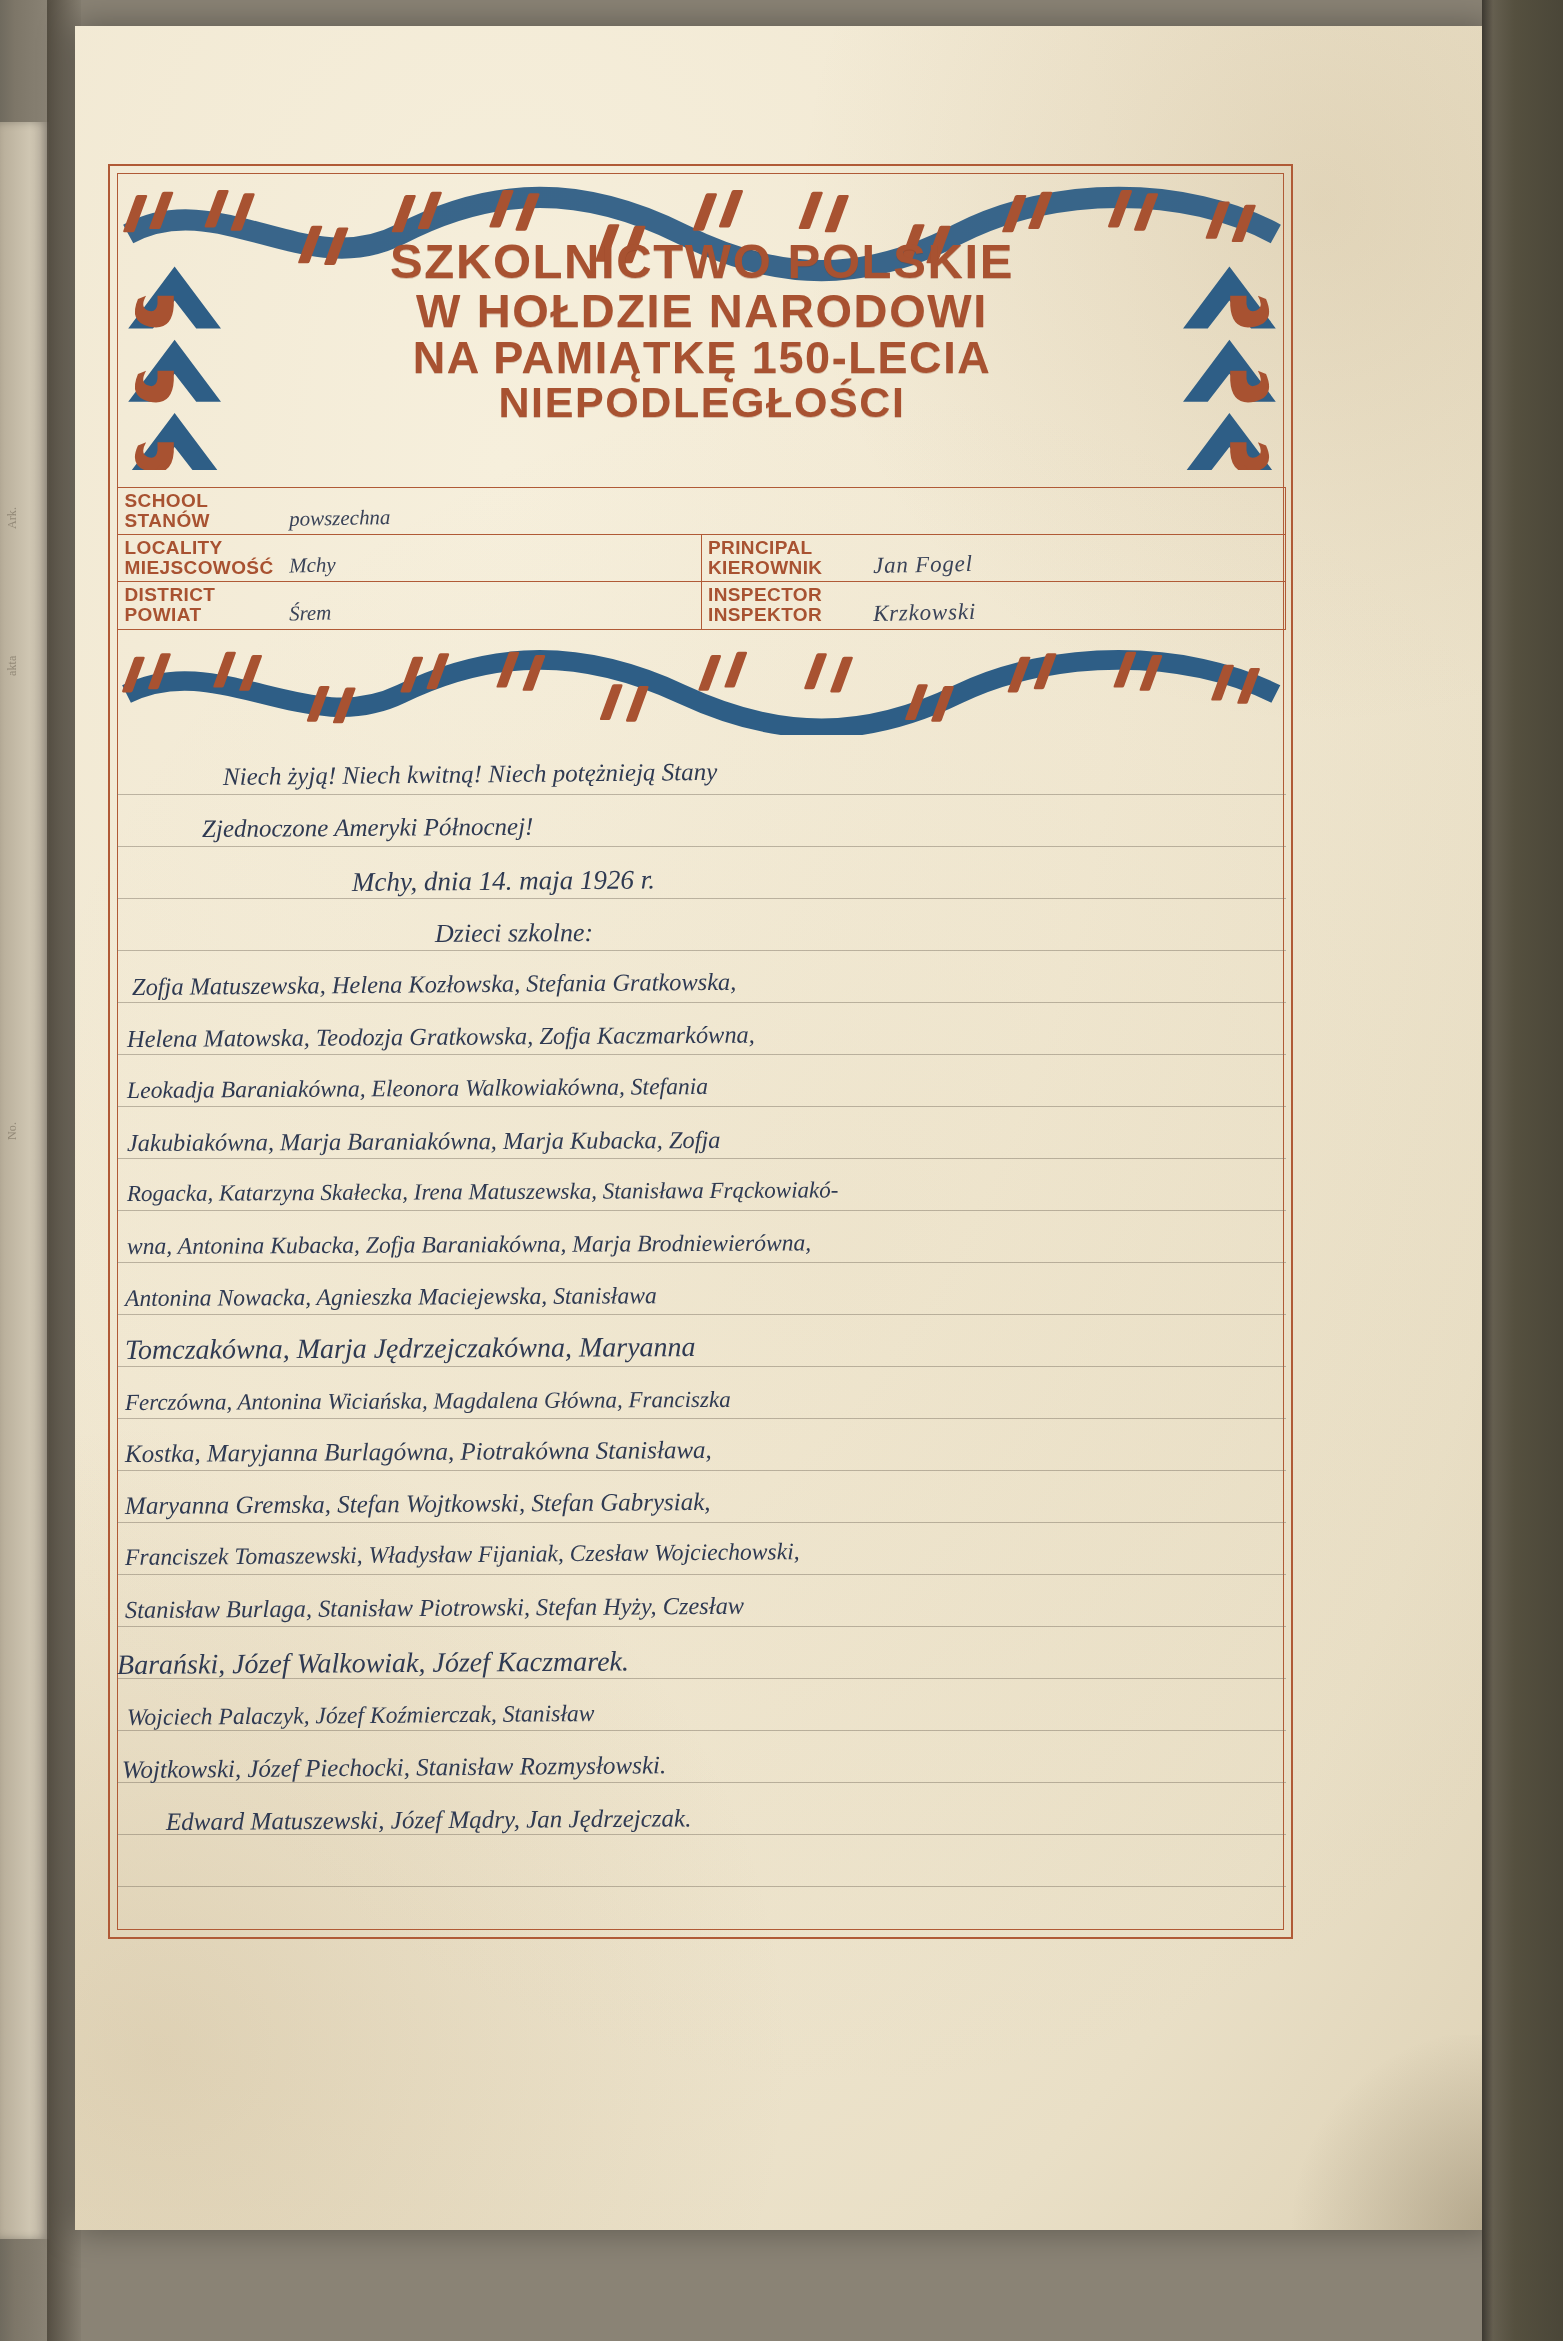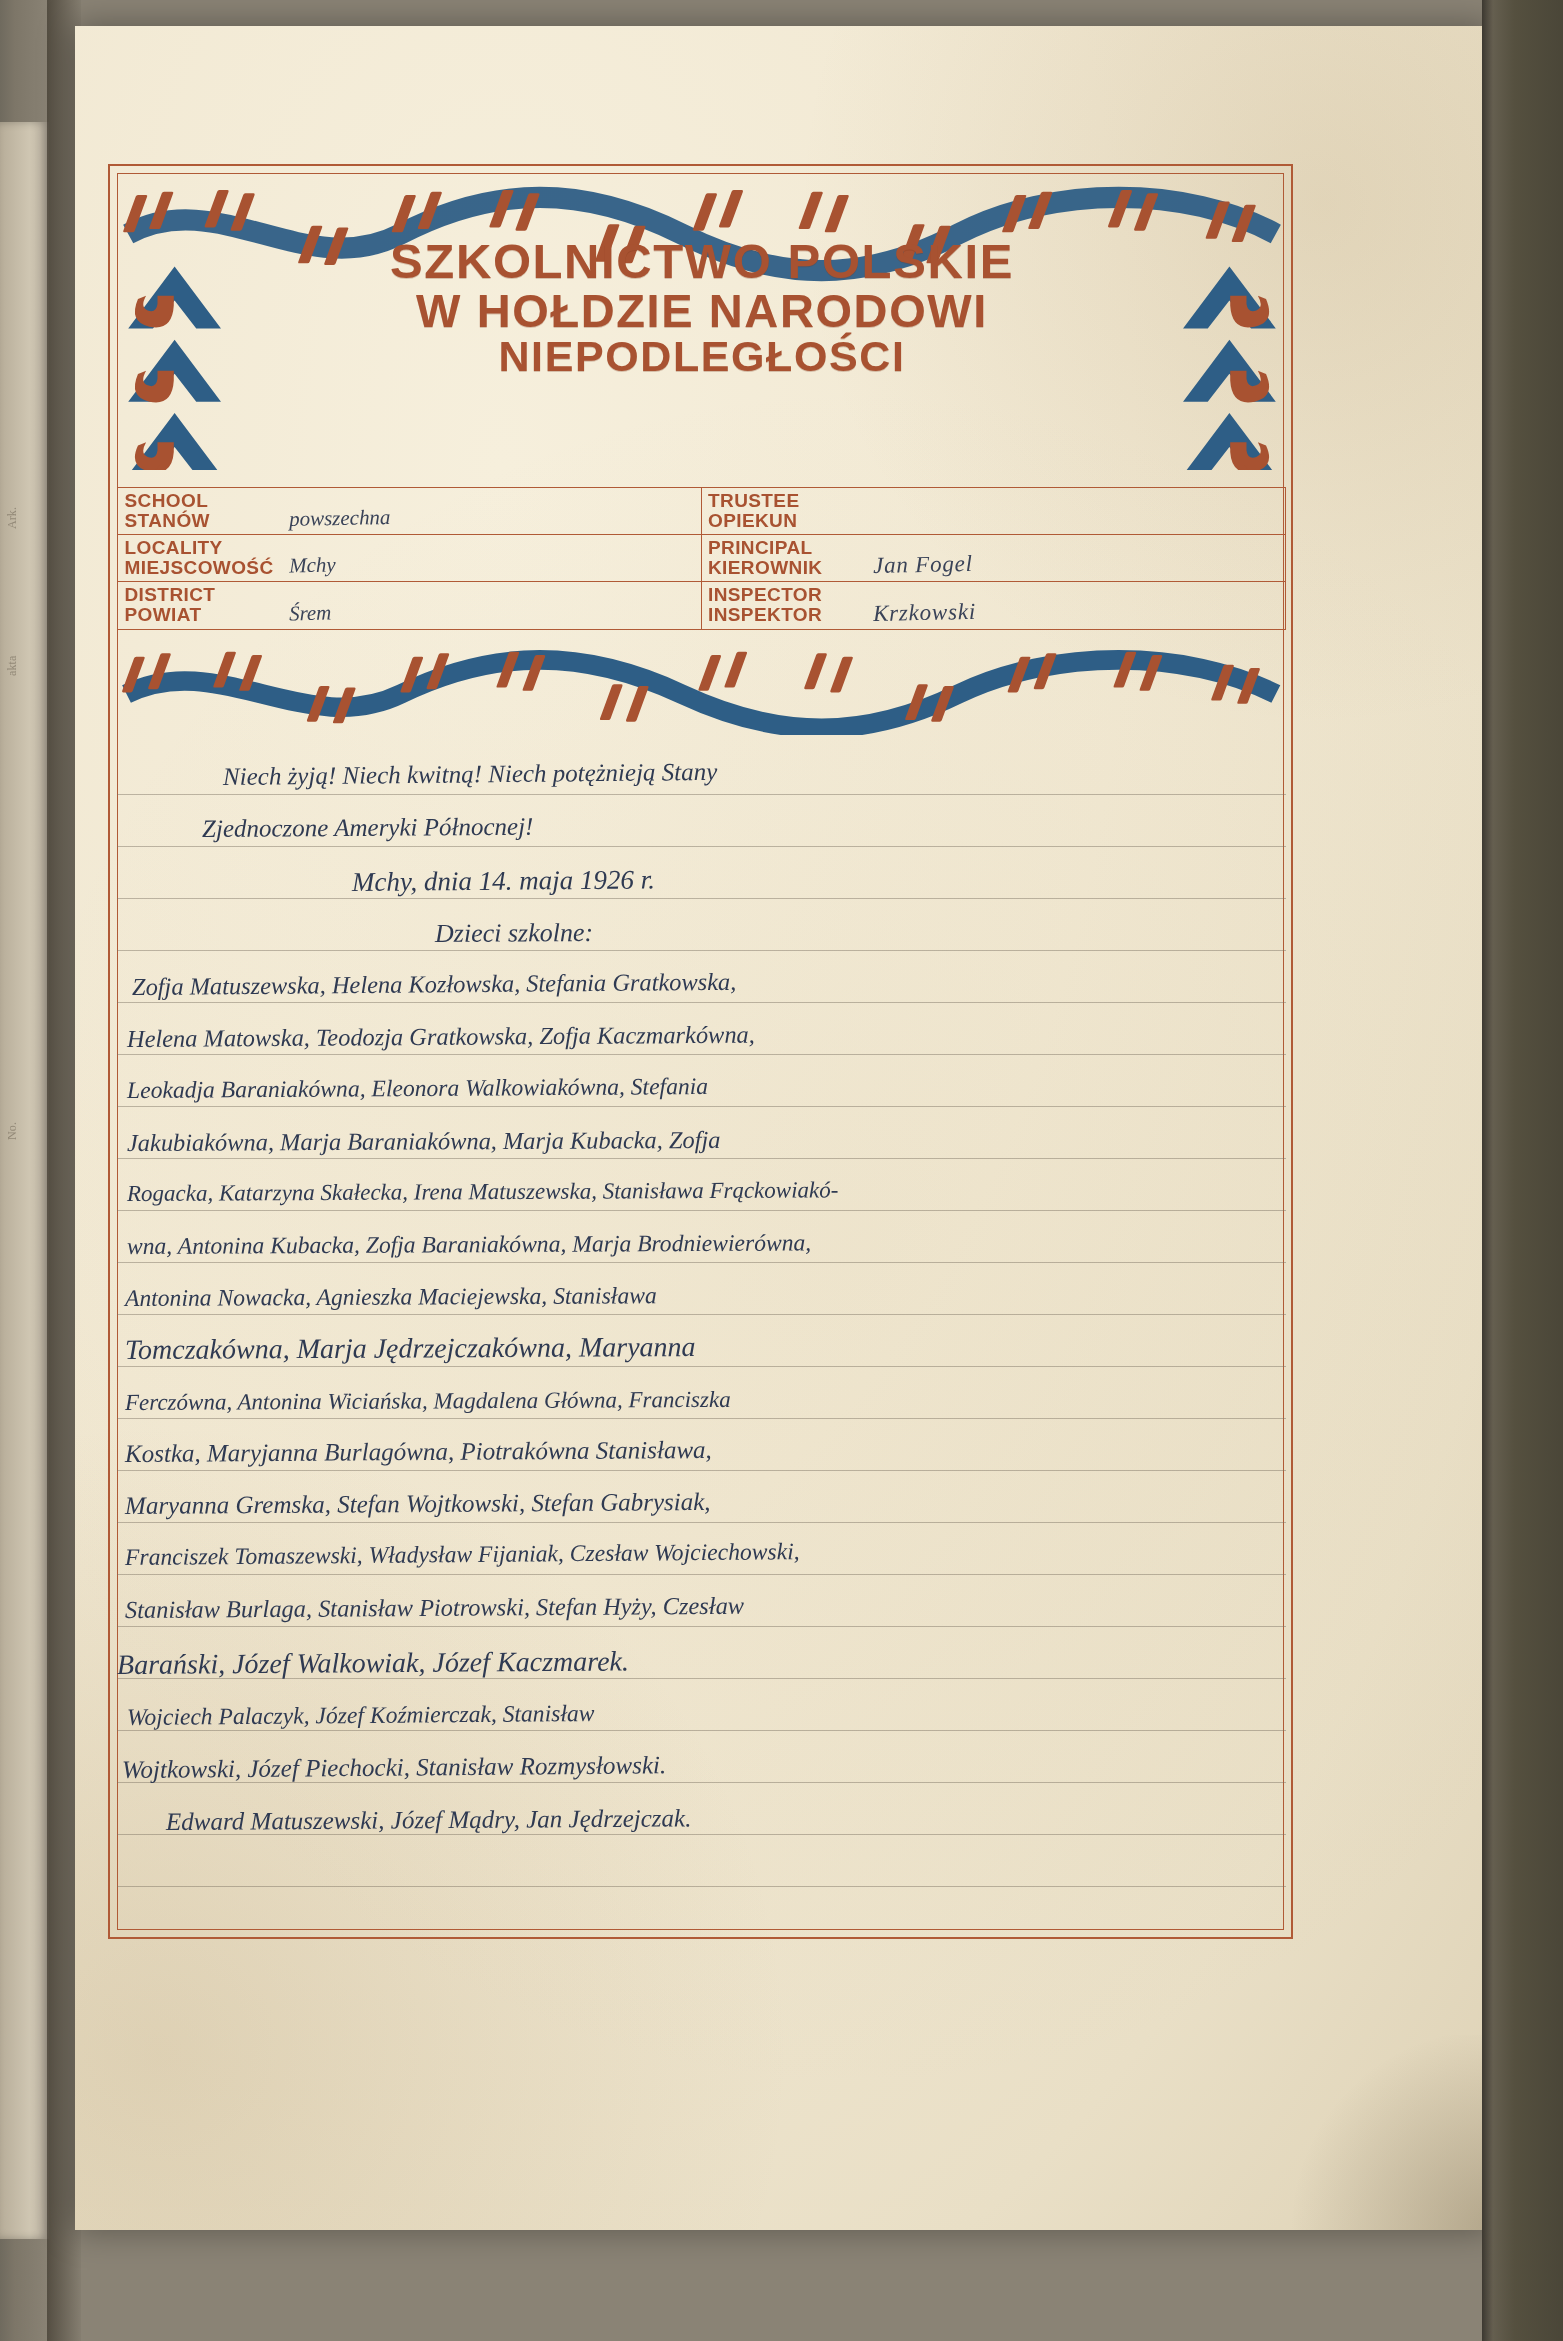--- a/index.html
+++ b/index.html
@@ -275,36 +275,32 @@
 
         <g fill="#a85231">
           <path d="M26 354 l22 0 l-11 16 Z"></path>
           <path d="M1382 354 l22 0 l-11 16 Z"></path>
         </g>
       </svg>
 
       <div class="title-lines" style="top:60px;">
         <div class="tl1">SZKOLNICTWO POLSKIE</div>
         <div class="tl2">W HOŁDZIE NARODOWI</div>
+        <div class="tl4">NA PAMIĄTKĘ 150-LECIA</div>
         <div class="tl5">NIEPODLEGŁOŚCI</div>
       </div>
     </div>
 
     <div id="info">
 
       <div class="row">
         <div class="cell">
           <div class="lbl-en">SCHOOL</div>
           <div class="lbl-pl">STANÓW</div>
           <div class="val">powszechna</div>
-        </div>
-        <div class="cell">
-          <div class="lbl-en">TRUSTEE</div>
-          <div class="lbl-pl">OPIEKUN</div>
-          <div class="val"></div>
         </div>
       </div>
 
       <div class="row">
         <div class="cell">
           <div class="lbl-en">LOCALITY</div>
           <div class="lbl-pl">MIEJSCOWOŚĆ</div>
           <div class="val">Mchy</div>
         </div>
         <div class="cell">

